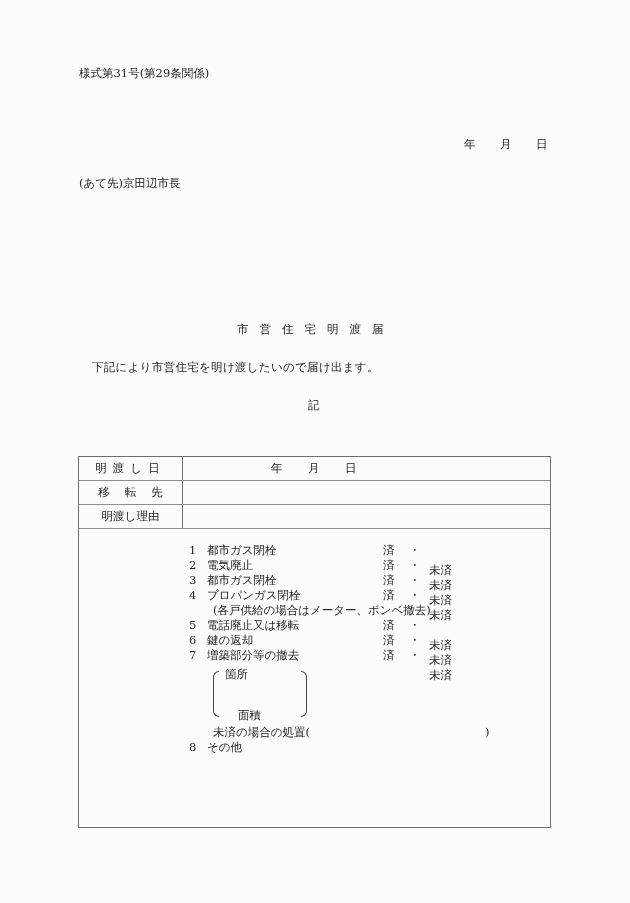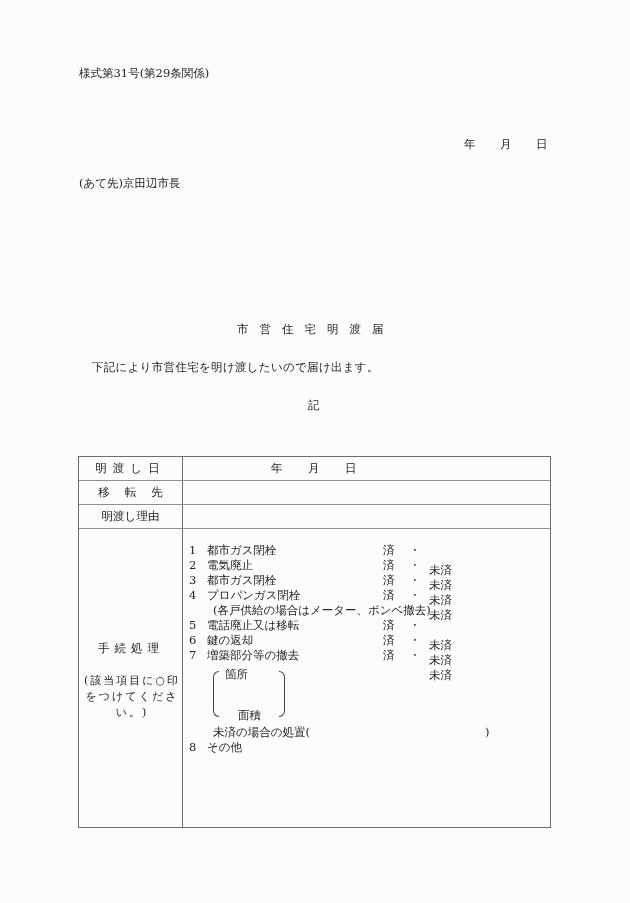--- a/index.html
+++ b/index.html
@@ -99,21 +99,21 @@
     .proc-item .done { position: absolute; left: 200px; }
     .proc-item .dot { position: absolute; left: 226px; }
     .proc-item .notdone { position: absolute; left: 246px; margin-top: 20px; }
 
     .propane-note { position: absolute; left: 30px; top: 75px; white-space: nowrap; line-height: 15px; text-align: center; }
 
     .bracket-box {
       position: absolute;
       left: 30px;
       top: 144px;
-      width: 72px;
+      width: 94px;
       height: 46px;
     }
     .bracket-left, .bracket-right {
       position: absolute;
       top: 0;
       width: 6px;
       height: 46px;
       border: 1px solid #444;
       box-sizing: border-box;
     }
@@ -164,24 +164,20 @@
   <div class="t-row r2">
     <div class="label lbl-spaced2">移転先</div>
   </div>
 
   <div class="t-row r3">
     <div class="label">明渡し理由</div>
     <div class="value"></div>
   </div>
 
   <div class="t-row r4">
-    <div class="label" style="line-height:normal">
-      <div class="proc-label-title">手続処理</div>
-      <div class="proc-label-note">(該当項目に○印をつけてください。)</div>
-    </div>
     <div class="value">
       <div class="proc-list">
 
         <div class="proc-item" style="top:0">
           <span class="num">1</span>
           <span class="name">都市ガス閉栓</span>
           <span class="done">済</span>
           <span class="dot">・</span>
           <span class="notdone">未済</span>
         </div>

